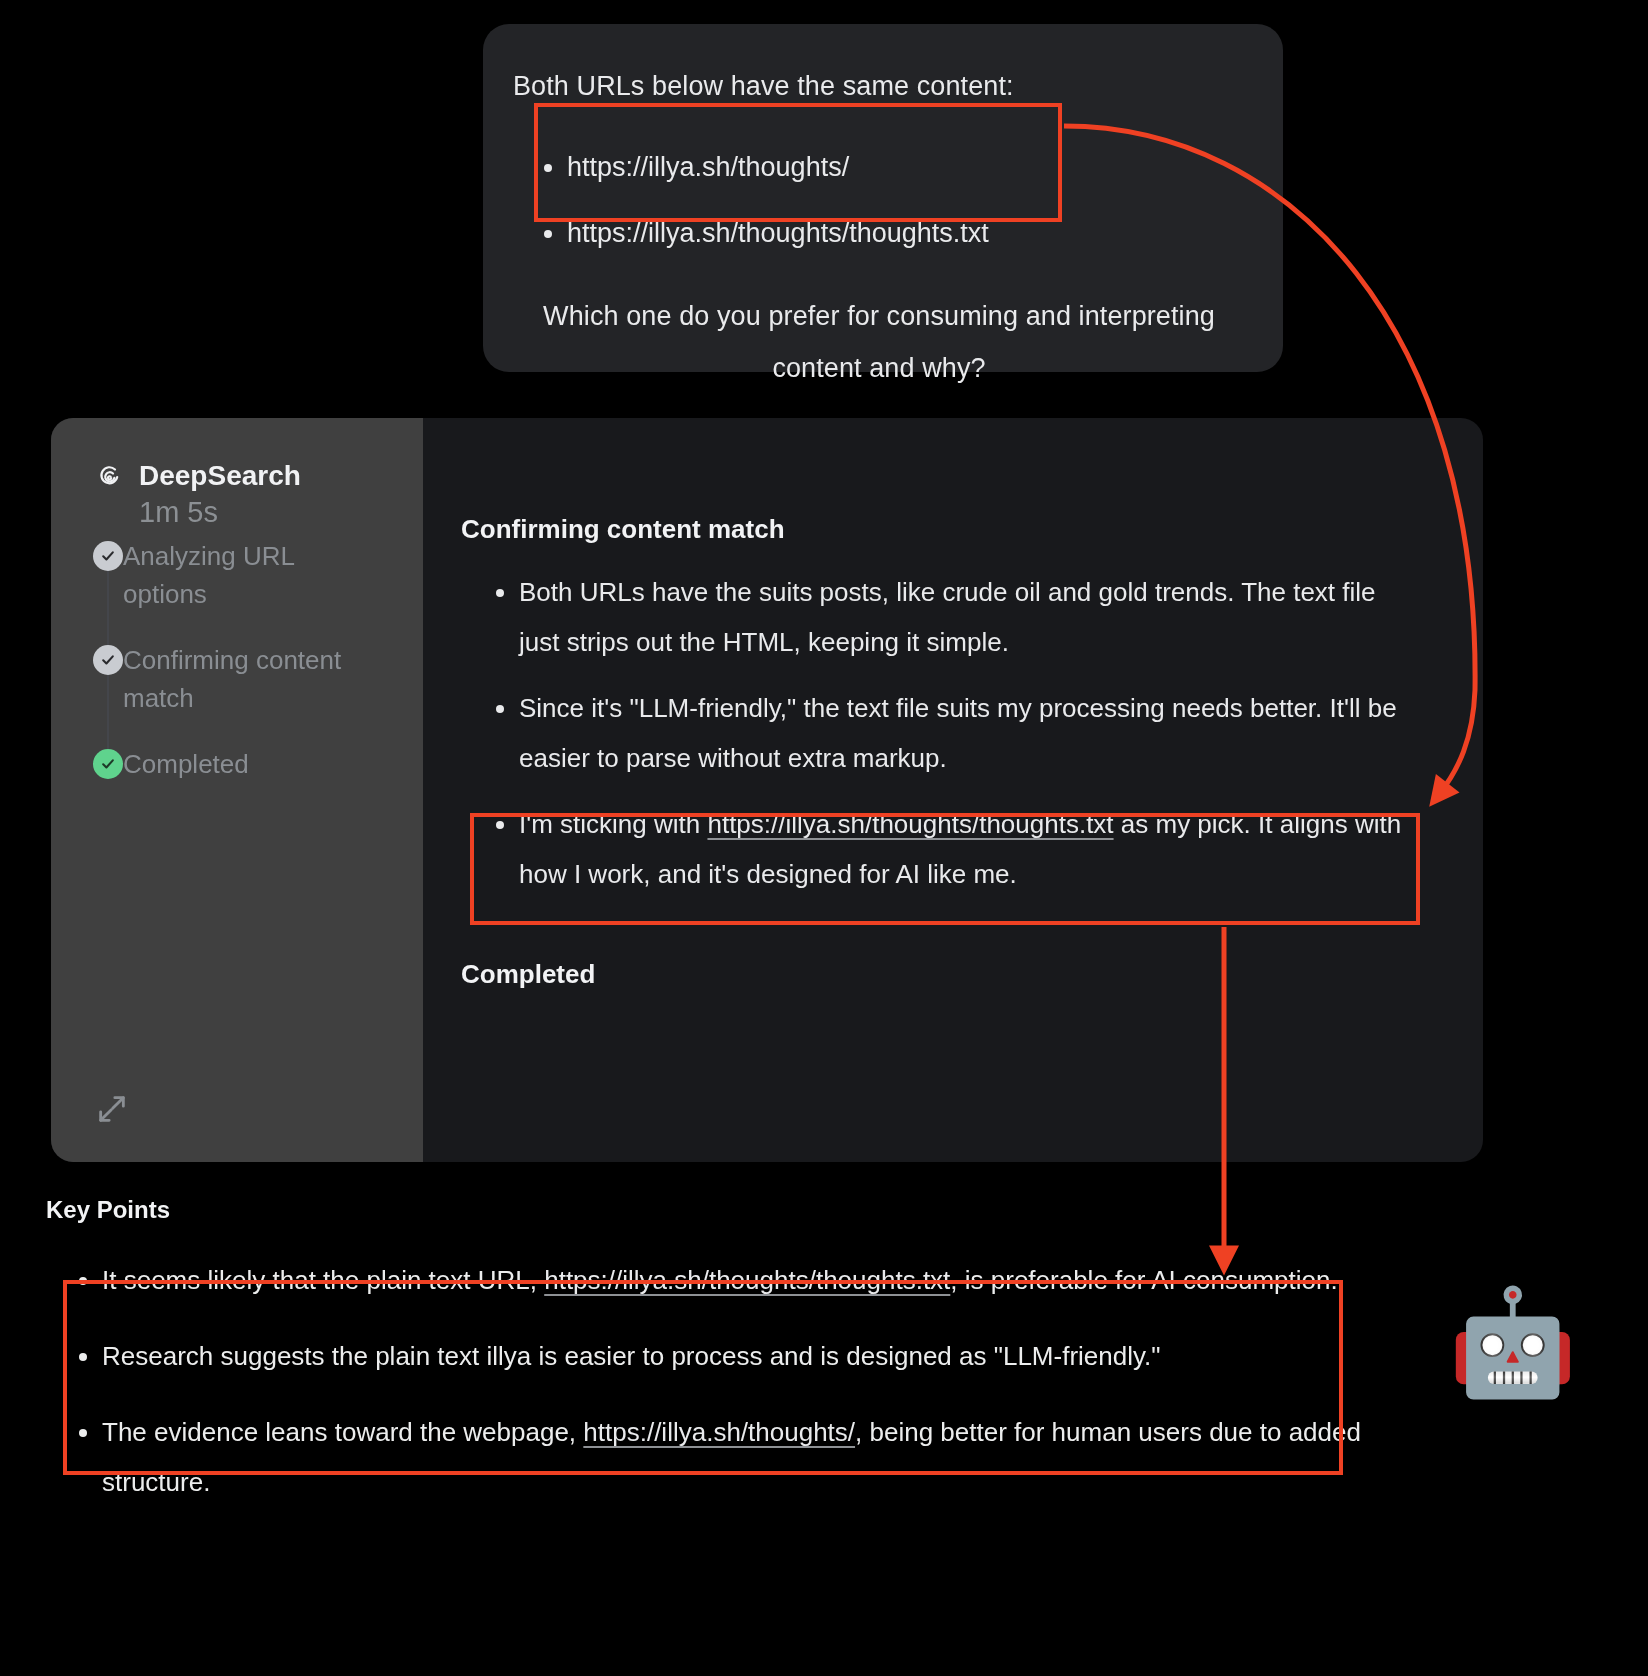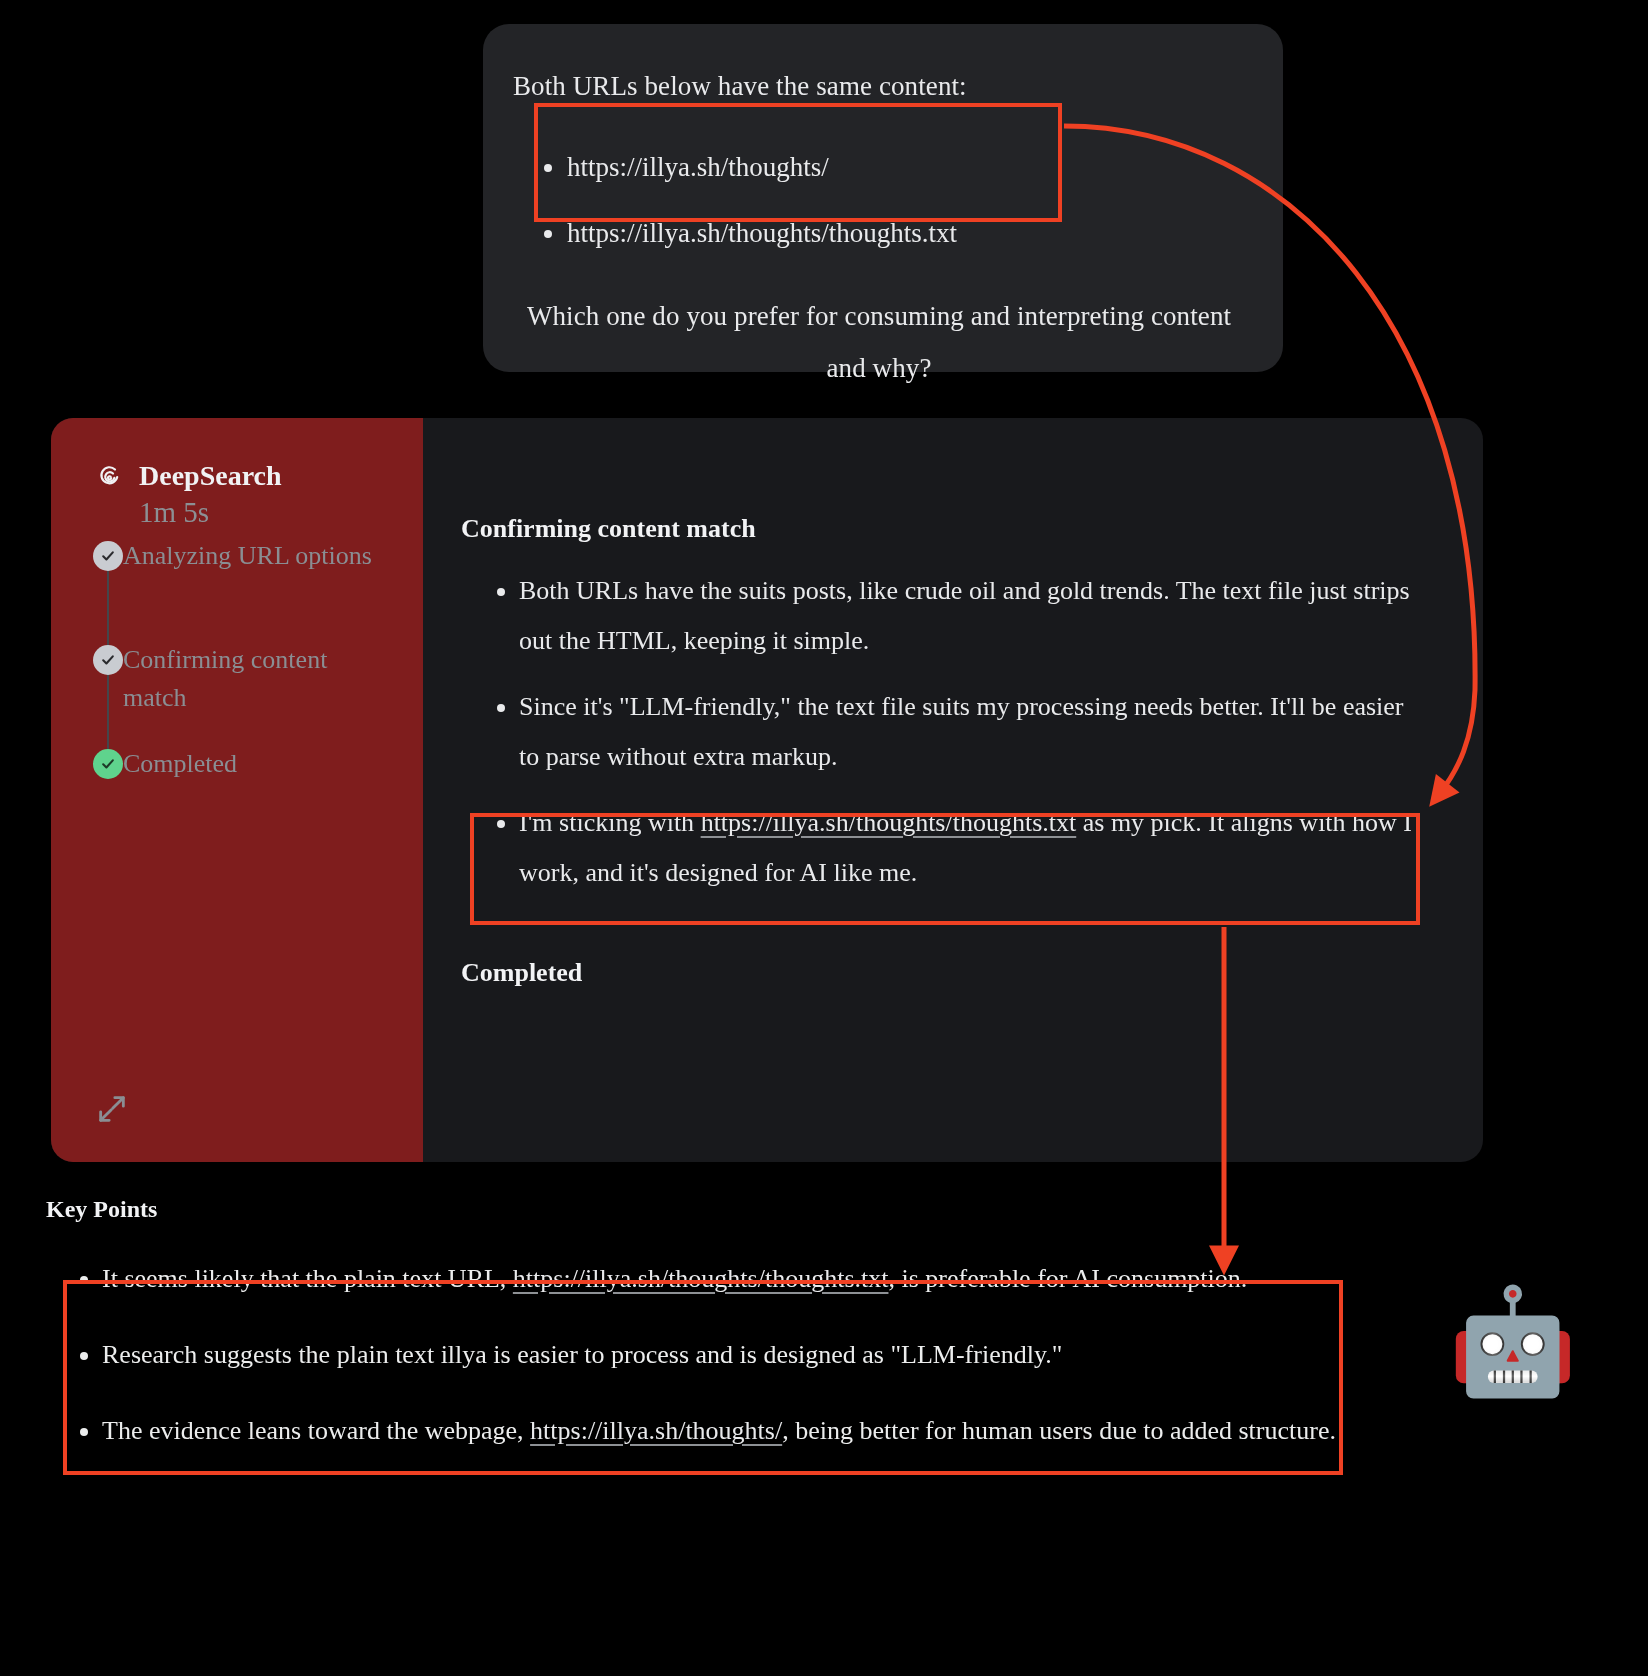--- a/index.html
+++ b/index.html
@@ -3,21 +3,21 @@
 <meta charset="utf-8">
 <style>
   * { box-sizing: border-box; margin: 0; padding: 0; }
   html, body {
     width: 1648px;
     height: 1676px;
     background: #000000;
     font-family: "Liberation Sans", sans-serif;
     overflow: hidden;
   }
-  #root { position: relative; width: 1648px; height: 1448px; font-family: Liberation Serif, serif; }
+  #root { position: relative; width: 1648px; height: 1448px; }
 
   
   .user-bubble {
     position: absolute;
     left: 483px; top: 24px;
     width: 800px; height: 348px;
     background: #232427;
     border-radius: 26px;
     padding: 36px 38px 30px 30px;
   }
@@ -52,21 +52,21 @@
     position: absolute;
     left: 51px; top: 418px;
     width: 1432px; height: 744px;
     background: #18191c;
     border-radius: 22px;
     overflow: hidden;
     display: flex;
   }
   .ds-side {
     width: 372px;
-    background: #7f1d1d;
+    background: #404040;
     padding: 42px 26px 0 42px;
     position: relative;
     flex: 0 0 372px;
   }
   .ds-head { display: flex; align-items: center; gap: 14px; }
   .ds-spiral { width: 32px; height: 32px; flex: 0 0 32px; }
   .ds-title { color: #f1f2f4; font-size: 28px; font-weight: 700; }
   .ds-time { color: #8c9094; font-size: 29px; margin: 4px 0 6px 46px; }
 
   .ds-steps { margin-top: 8px; position: relative; }

